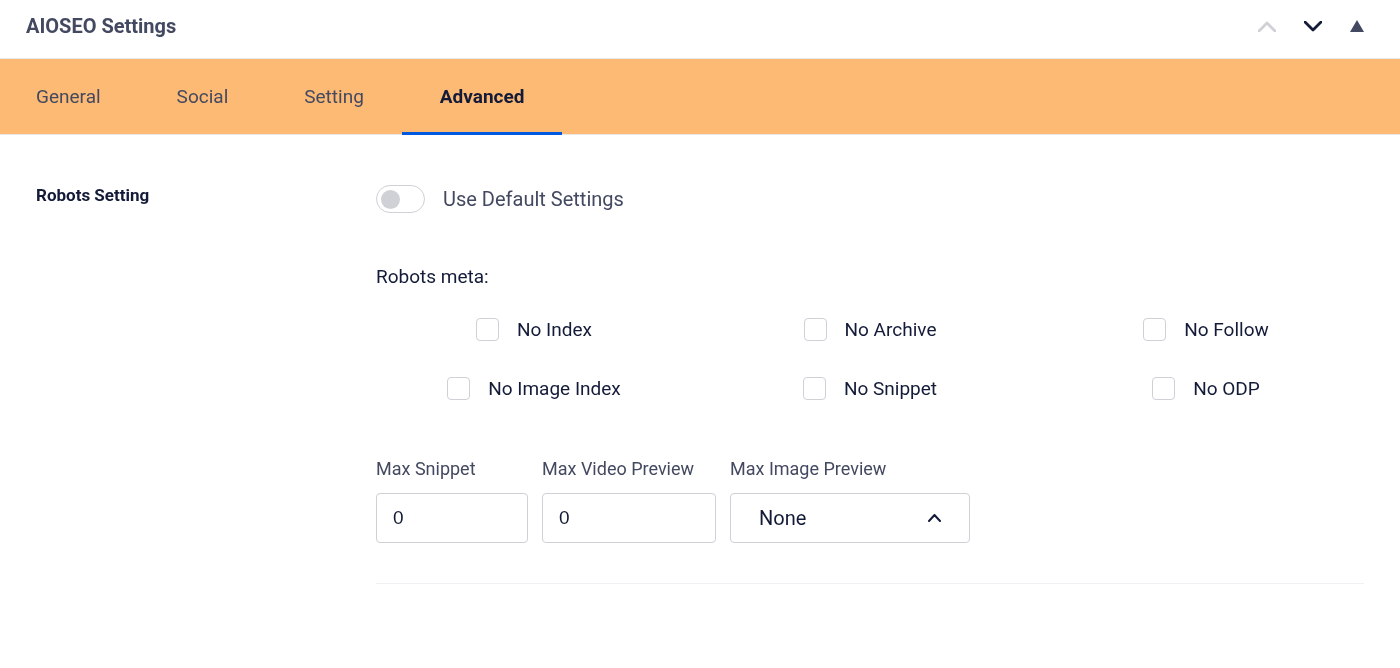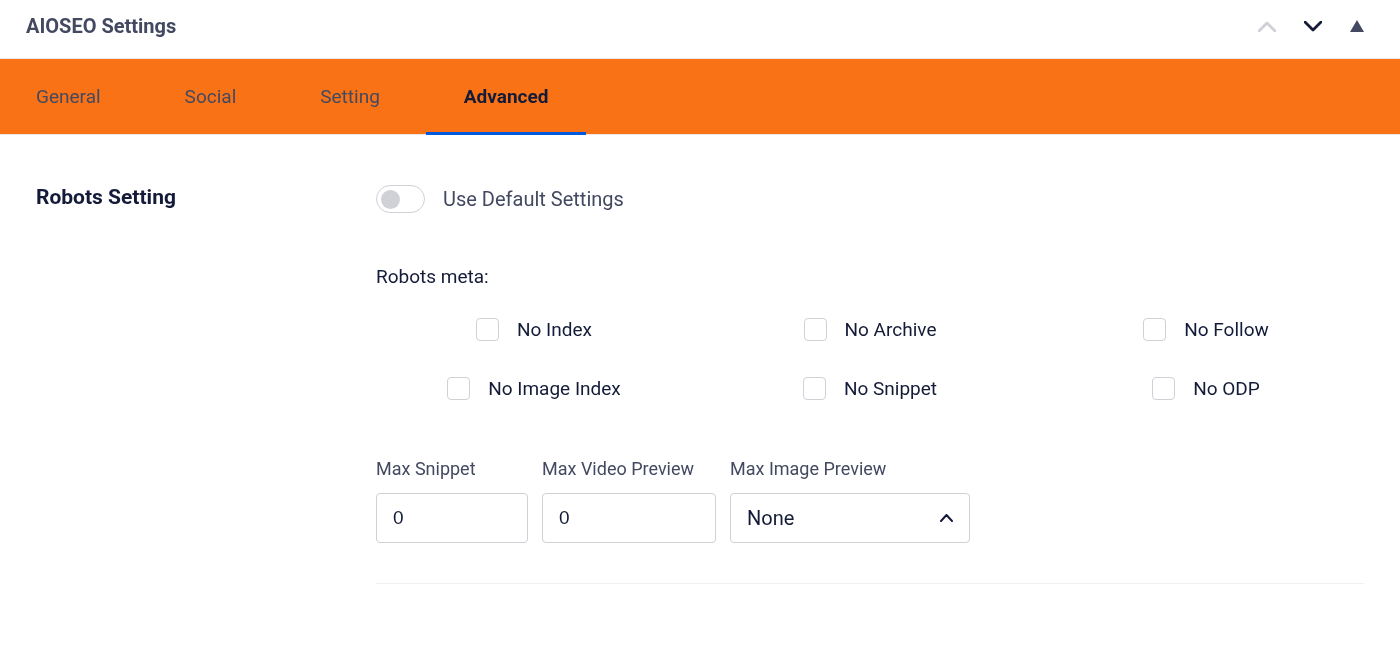--- a/index.html
+++ b/index.html
@@ -24,22 +24,22 @@
     color: #434960;
   }
   .panel-header-icons {
     display: flex;
     align-items: center;
     gap: 28px;
     padding-right: 10px;
   }
   .tabs {
     display: flex;
-    gap: 8px;
-    background: #f97316;
+    gap: 0;
+    background: #fdba74;
     border-bottom: 1px solid #e8e8eb;
     padding: 0 10px;
   }
   .tab {
     padding: 26px 38px 24px 38px;
     font-size: 19px;
     color: #434960;
     cursor: pointer;
     border-bottom: 3px solid transparent;
     margin-bottom: -1px;
@@ -51,21 +51,21 @@
     border-bottom: 3px solid #005ae0;
   }
   .content {
     padding: 50px 36px 20px 36px;
   }
   .row {
     display: flex;
   }
   .row-label {
     flex: 0 0 340px;
-    font-size: 21px;
+    font-size: 17px;
     font-weight: 700;
     color: #141B38;
     padding-top: 0;
   }
   .row-body {
     flex: 1;
   }
   .toggle-line {
     display: flex;
     align-items: center;
@@ -154,21 +154,21 @@
   .text-input.md { width: 174px; }
   .select-wrap {
     position: relative;
     width: 240px;
   }
   .select-input {
     width: 100%;
     height: 50px;
     border: 1px solid #d0d1d7;
     border-radius: 4px;
-    padding: 0 16px;
+    padding: 0 28px;
     font-size: 20px;
     color: #141B38;
     background: #fff;
     display: flex;
     align-items: center;
     justify-content: space-between;
     cursor: pointer;
   }
   svg { display: block; }
 </style>

